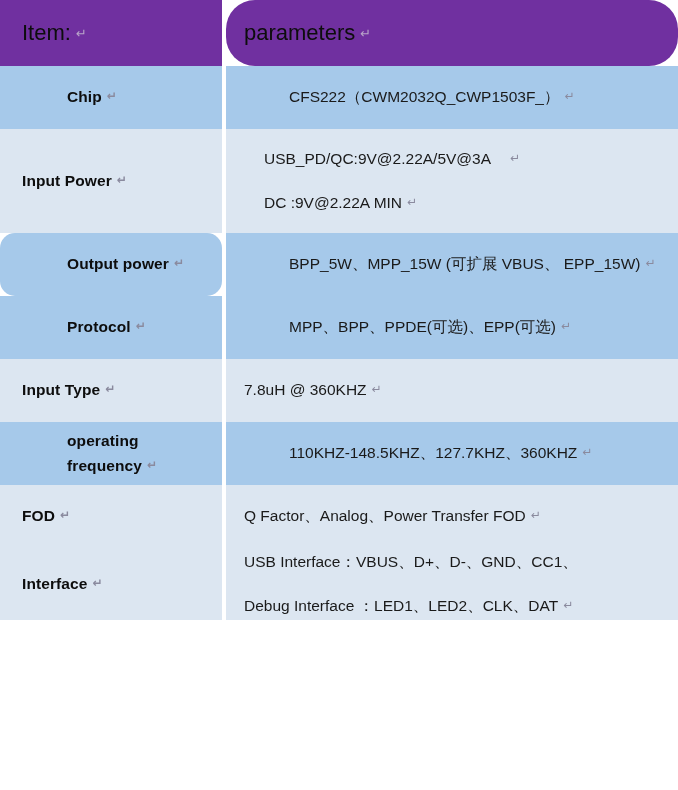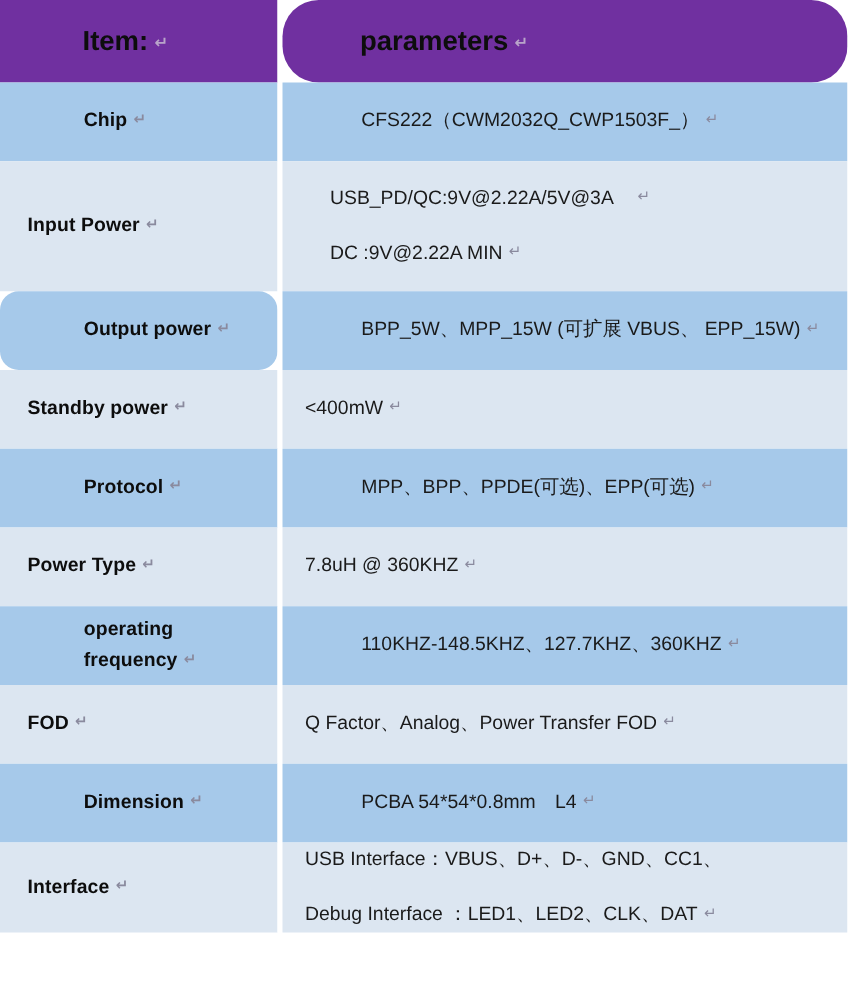--- a/index.html
+++ b/index.html
@@ -40,23 +40,22 @@
   .cell-inner-value {
     padding: 0 8px 0 18px;
     line-height: 1.55;
   }
 
   
   .hdr-cell {
     background: #7030A0;
     height: 66px;
     color: #0d0d0d;
-    font-weight: bold;
+    font-weight: normal;
     font-size: 22px;
-    padding-left: 44px;
   }
   .hdr-cell .cell-inner,
   .hdr-cell .cell-inner-value { padding-left: 22px; }
   .hdr-cell.value-col .cell-inner-value { padding-left: 18px; }
 
   
   .band-a td { background: #a6c9ea; padding-left: 45px; }
   .band-b td { background: #dce6f1; }
 
   .gap-col { background: #ffffff !important; }
@@ -161,52 +160,39 @@
         </div>
       </td>
       <td class="gap-col"></td>
       <td class="value-cell" style="background: rgb(166, 201, 234);">
         <div class="cell-inner-value">
           <div class="line"><span>BPP_5W、MPP_15W (可扩展 VBUS、 EPP_15W)</span><span class="pmark">↵</span></div>
         </div>
       </td>
     </tr>
 
-    <tr class="band-b r-4">
-      <td class="label-cell" style="background: rgb(220, 230, 241);">
-        <div class="cell-inner">
-          <span>Standby power</span><span class="pmark">↵</span>
-        </div>
-      </td>
-      <td class="gap-col"></td>
-      <td class="value-cell" style="background: rgb(220, 230, 241);">
-        <div class="cell-inner-value">
-          <div class="line"><span>&lt;400mW</span><span class="pmark">↵</span></div>
-        </div>
-      </td>
-    </tr>
 
     <tr class="band-a r-5">
       <td class="label-cell" style="background: rgb(166, 201, 234);">
         <div class="cell-inner">
           <span>Protocol</span><span class="pmark">↵</span>
         </div>
       </td>
       <td class="gap-col"></td>
       <td class="value-cell" style="background: rgb(166, 201, 234);">
         <div class="cell-inner-value">
           <div class="line"><span>MPP、BPP、PPDE(可选)、EPP(可选)</span><span class="pmark">↵</span></div>
         </div>
       </td>
     </tr>
 
     <tr class="band-b r-6">
       <td class="label-cell" style="background: rgb(220, 230, 241);">
         <div class="cell-inner">
-          <span>Power Type</span><span class="pmark">↵</span>
+          <span>Input Type</span><span class="pmark">↵</span>
         </div>
       </td>
       <td class="gap-col"></td>
       <td class="value-cell" style="background: rgb(220, 230, 241);">
         <div class="cell-inner-value">
           <div class="line"><span>7.8uH @ 360KHZ</span><span class="pmark">↵</span></div>
         </div>
       </td>
     </tr>
 
@@ -231,33 +217,20 @@
         </div>
       </td>
       <td class="gap-col"></td>
       <td class="value-cell" style="background: rgb(220, 230, 241);">
         <div class="cell-inner-value">
           <div class="line"><span>Q Factor、Analog、Power Transfer FOD</span><span class="pmark">↵</span></div>
         </div>
       </td>
     </tr>
 
-    <tr class="band-a r-9">
-      <td class="label-cell" style="background: rgb(166, 201, 234);">
-        <div class="cell-inner">
-          <span>Dimension</span><span class="pmark">↵</span>
-        </div>
-      </td>
-      <td class="gap-col"></td>
-      <td class="value-cell" style="background: rgb(166, 201, 234);">
-        <div class="cell-inner-value">
-          <div class="line"><span>PCBA 54*54*0.8mm　L4</span><span class="pmark">↵</span></div>
-        </div>
-      </td>
-    </tr>
 
     <tr class="band-b r-10">
       <td class="label-cell" style="background: rgb(220, 230, 241);">
         <div class="cell-inner">
           <span>Interface</span><span class="pmark">↵</span>
         </div>
       </td>
       <td class="gap-col"></td>
       <td class="value-cell" style="background: rgb(220, 230, 241);">
         <div class="cell-inner-value">

